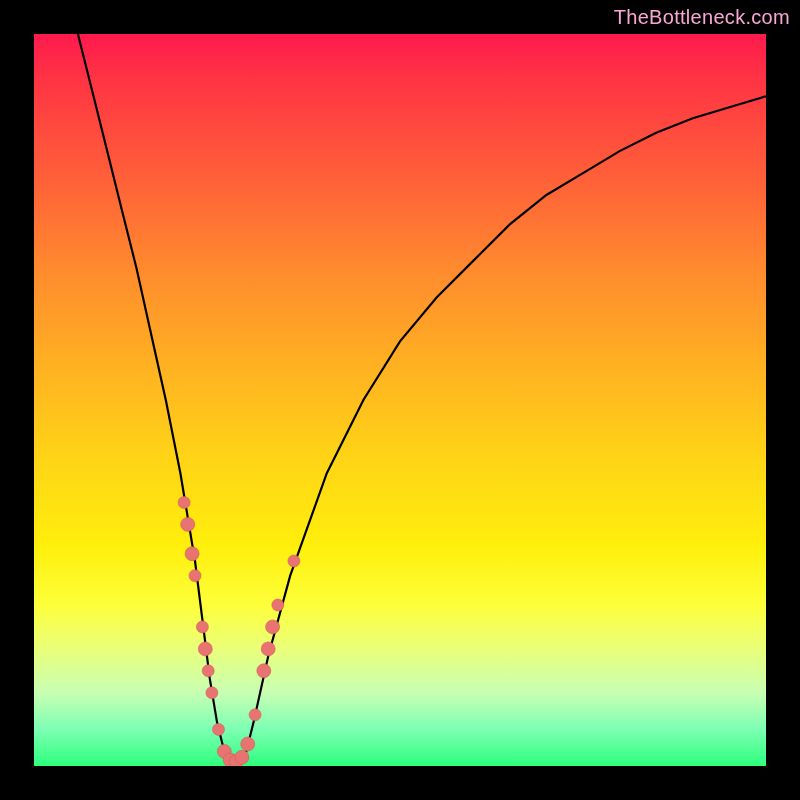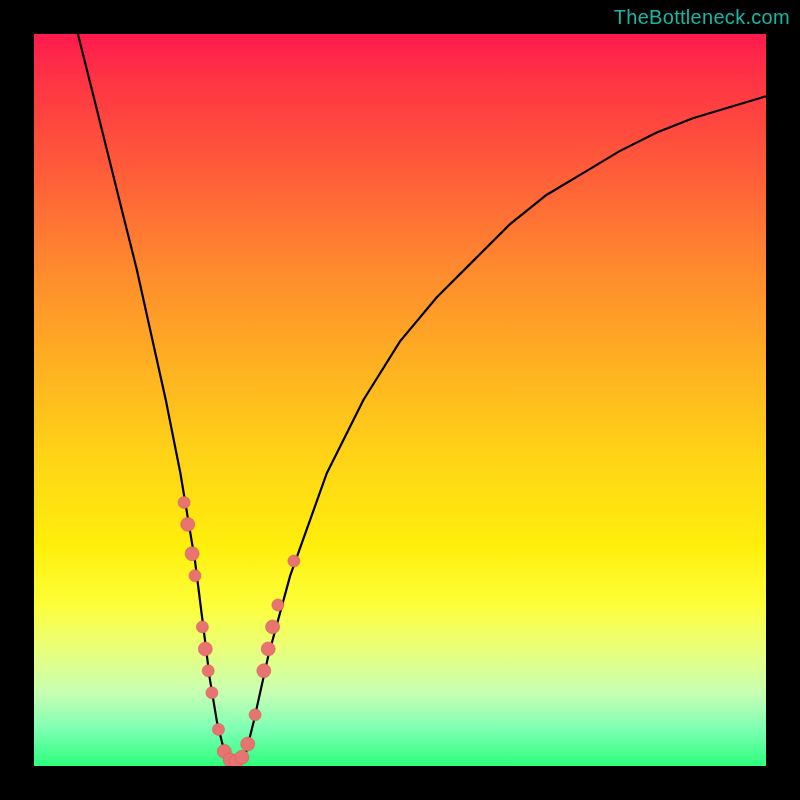--- a/index.html
+++ b/index.html
@@ -40,21 +40,21 @@
       #eaff7a 84%,
       #c7ffb3 90%,
       #7dffb3 95%,
       #2dff7d 100%
     );
   }
   .watermark {
     position: absolute;
     top: 6px;
     right: 10px;
-    color: #14b8a6;
+    color: #f9a8d4;
     font-size: 20px;
     font-weight: 500;
     letter-spacing: 0.3px;
     user-select: none;
   }
   svg.curve {
     position: absolute;
     inset: 0;
   }
   .curve path.line {

